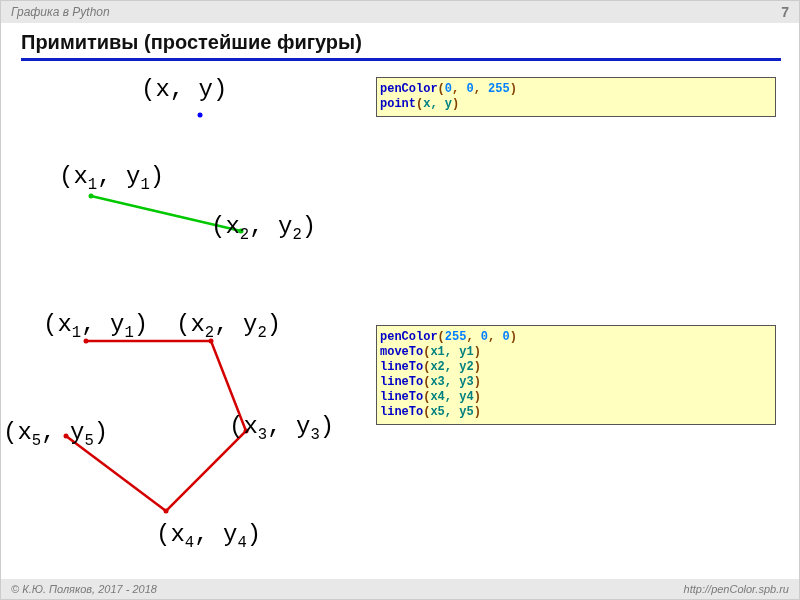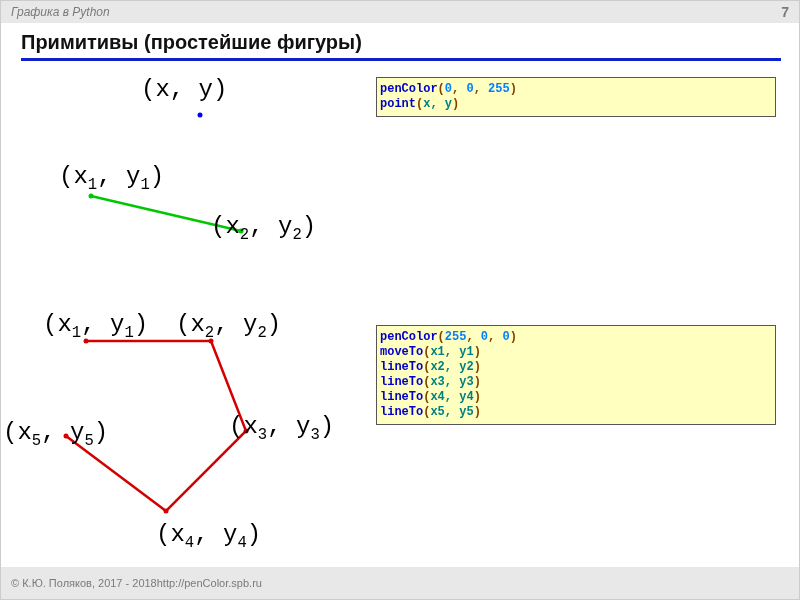--- a/index.html
+++ b/index.html
@@ -58,26 +58,28 @@
   .lbl {
     position: absolute;
     font-family: Liberation Mono, monospace;
     font-size: 24px;
     color: #000;
   }
   .lbl sub { font-size: 0.65em; vertical-align: sub; }
   .footer {
     position: absolute;
     bottom: 0; left: 0; right: 0;
-    height: 32px;
+    height: 20px;
     background: #e8e8e8;
     display: flex;
+    justify-content: space-between;
     align-items: center;
     padding: 0 10px;
     font-size: 11px;
+    font-style: italic;
     color: #7a7a7a;
   }
   svg { position: absolute; }
 </style>
 </head>
 <body>
 
 <div class="header">
   <span>Графика в Python</span>
   <span class="page-num">7</span>

